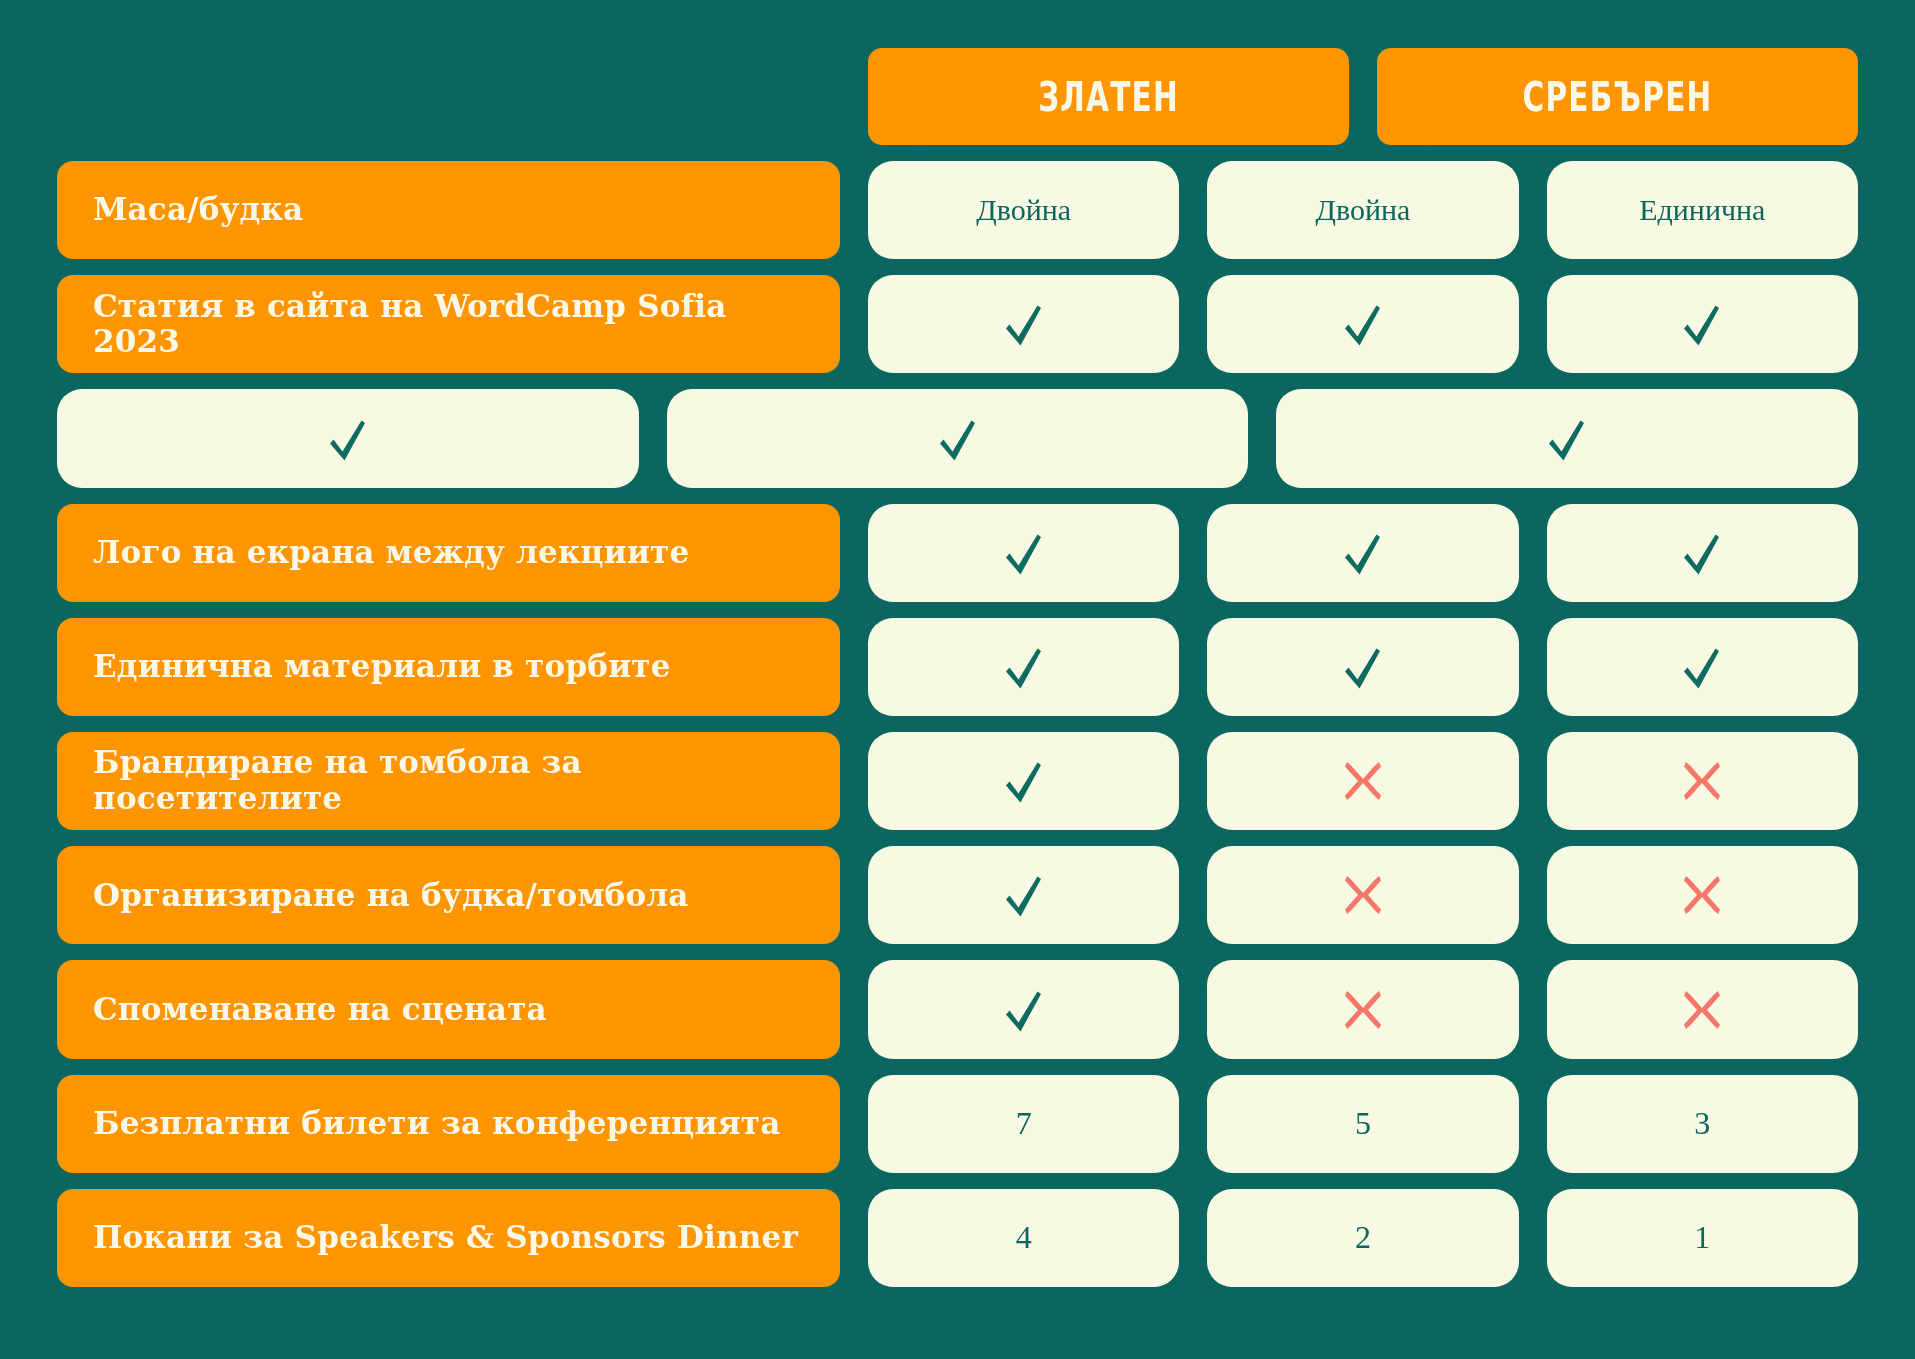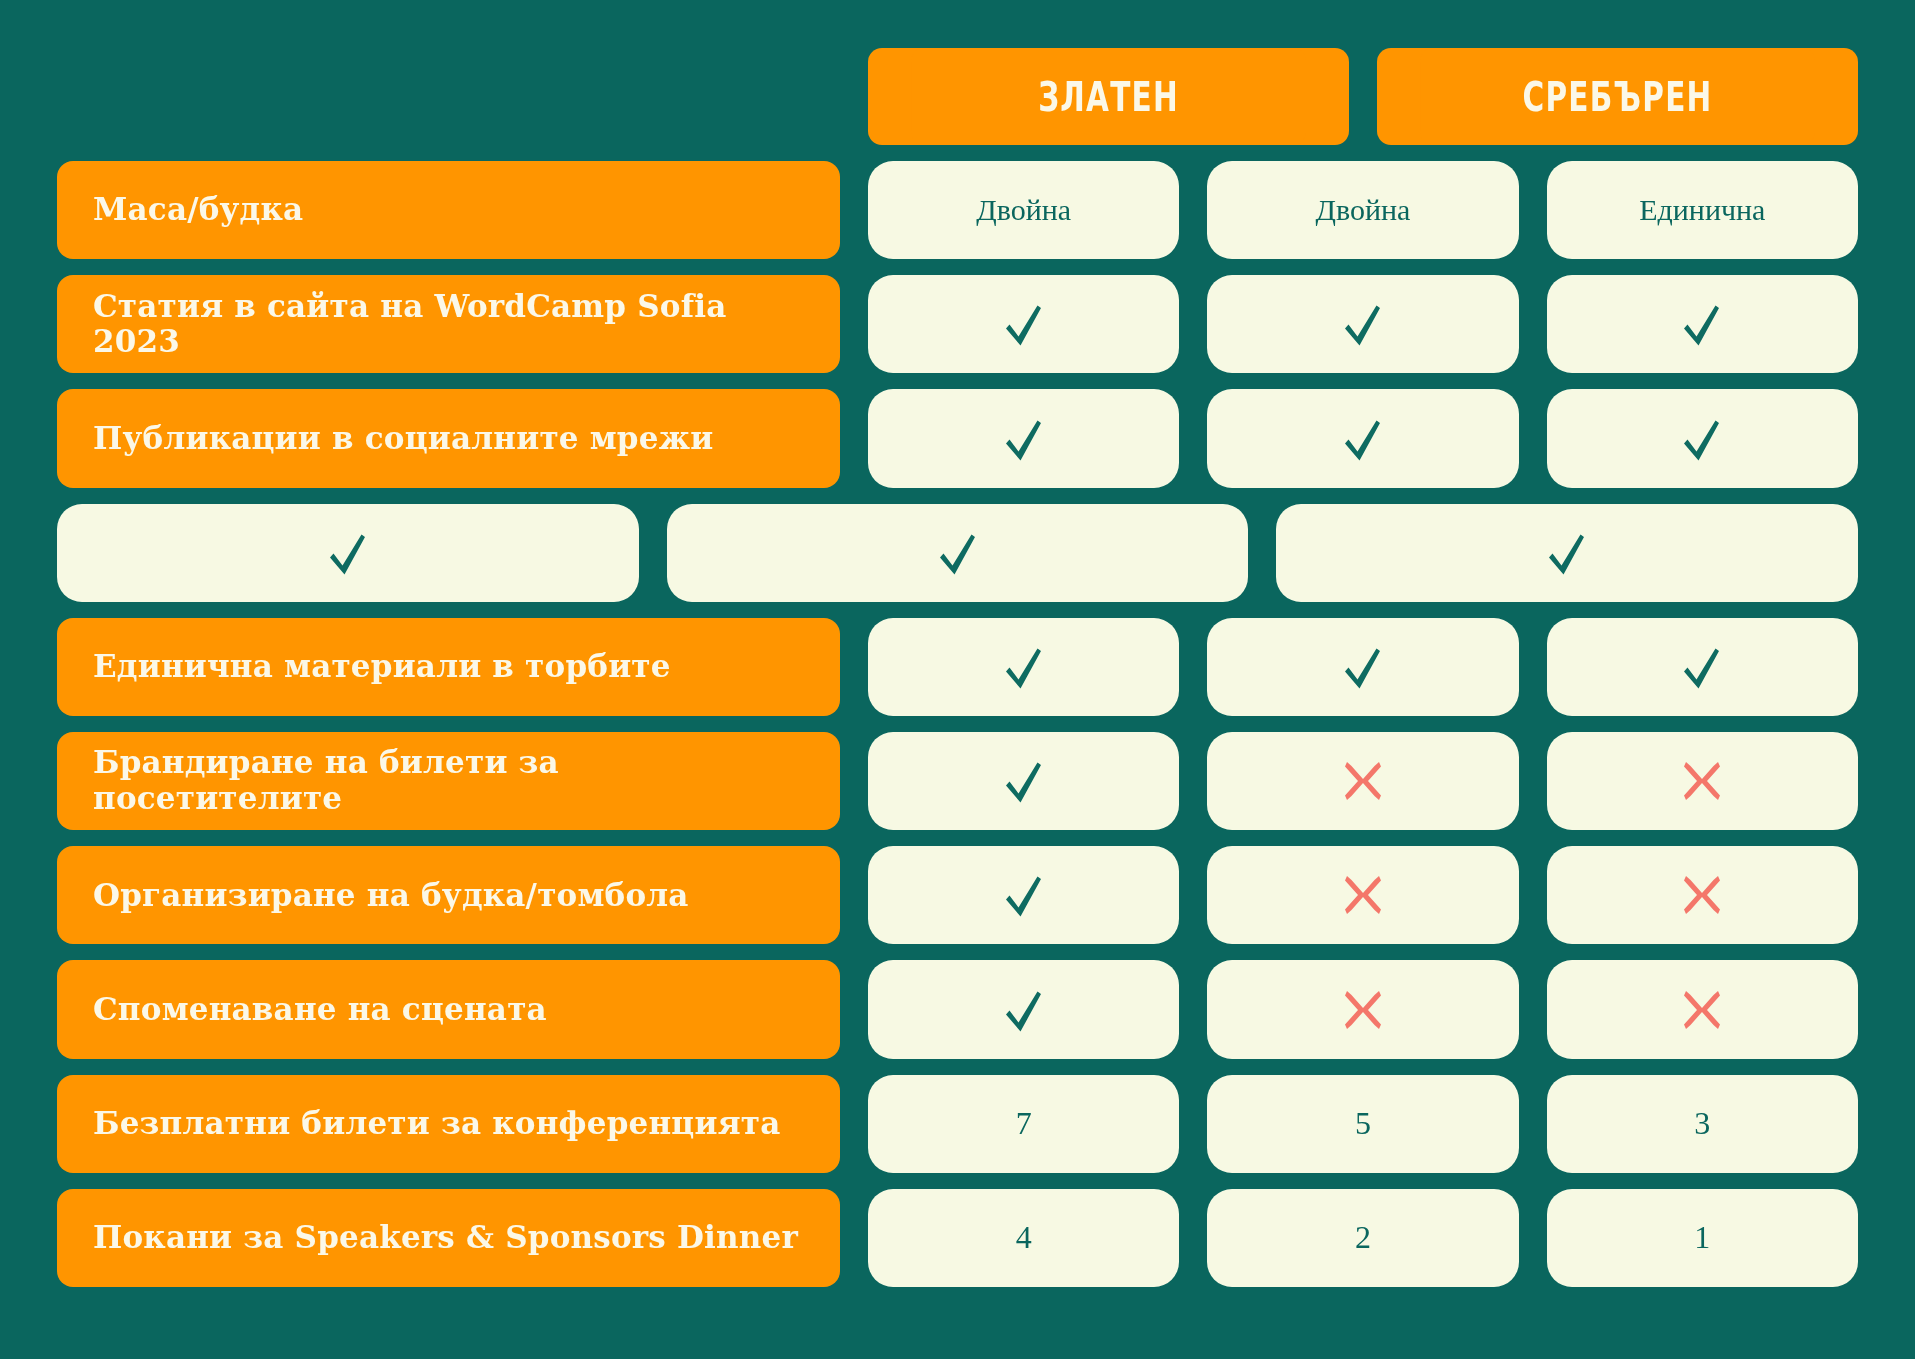--- a/index.html
+++ b/index.html
@@ -188,52 +188,52 @@
           <div class="cell-card">
             <span>
               <svg class="icon-check" width="56" height="56" viewBox="0 0 56 56" aria-hidden="true">
                 <path d="M10 32.5 L13.5 28.5 L22.5 40.5 L41.5 9.5 L45 12 L24.5 49.5 Z" fill="#0e6b61"></path>
               </svg>
             </span>
           </div>
         </div>
       </div>
       <div class="row">
-        <div class="label-col">
-          <div class="label-card">Публикации в социалните мрежи</div>
-        </div>
-        <div class="data-col">
-          <div class="cell-card">
-            <span>
-              <svg class="icon-check" width="56" height="56" viewBox="0 0 56 56" aria-hidden="true">
-                <path d="M10 32.5 L13.5 28.5 L22.5 40.5 L41.5 9.5 L45 12 L24.5 49.5 Z" fill="#0e6b61"></path>
-              </svg>
-            </span>
-          </div>
-        </div>
-        <div class="data-col">
-          <div class="cell-card">
-            <span>
-              <svg class="icon-check" width="56" height="56" viewBox="0 0 56 56" aria-hidden="true">
-                <path d="M10 32.5 L13.5 28.5 L22.5 40.5 L41.5 9.5 L45 12 L24.5 49.5 Z" fill="#0e6b61"></path>
-              </svg>
-            </span>
-          </div>
-        </div>
-        <div class="data-col">
-          <div class="cell-card">
-            <span>
-              <svg class="icon-check" width="56" height="56" viewBox="0 0 56 56" aria-hidden="true">
-                <path d="M10 32.5 L13.5 28.5 L22.5 40.5 L41.5 9.5 L45 12 L24.5 49.5 Z" fill="#0e6b61"></path>
-              </svg>
-            </span>
-          </div>
-        </div>
-      </div>
-      <div class="row">
+        <div class="data-col">
+          <div class="cell-card">
+            <span>
+              <svg class="icon-check" width="56" height="56" viewBox="0 0 56 56" aria-hidden="true">
+                <path d="M10 32.5 L13.5 28.5 L22.5 40.5 L41.5 9.5 L45 12 L24.5 49.5 Z" fill="#0e6b61"></path>
+              </svg>
+            </span>
+          </div>
+        </div>
+        <div class="data-col">
+          <div class="cell-card">
+            <span>
+              <svg class="icon-check" width="56" height="56" viewBox="0 0 56 56" aria-hidden="true">
+                <path d="M10 32.5 L13.5 28.5 L22.5 40.5 L41.5 9.5 L45 12 L24.5 49.5 Z" fill="#0e6b61"></path>
+              </svg>
+            </span>
+          </div>
+        </div>
+        <div class="data-col">
+          <div class="cell-card">
+            <span>
+              <svg class="icon-check" width="56" height="56" viewBox="0 0 56 56" aria-hidden="true">
+                <path d="M10 32.5 L13.5 28.5 L22.5 40.5 L41.5 9.5 L45 12 L24.5 49.5 Z" fill="#0e6b61"></path>
+              </svg>
+            </span>
+          </div>
+        </div>
+      </div>
+      <div class="row">
+        <div class="label-col">
+          <div class="label-card">Лого на екрана между лекциите</div>
+        </div>
         <div class="data-col">
           <div class="cell-card">
             <span>
               <svg class="icon-check" width="56" height="56" viewBox="0 0 56 56" aria-hidden="true">
                 <path d="M10 32.5 L13.5 28.5 L22.5 40.5 L41.5 9.5 L45 12 L24.5 49.5 Z" fill="#0e6b61"></path>
               </svg>
             </span>
           </div>
         </div>
         <div class="data-col">
@@ -282,21 +282,21 @@
             <span>
               <svg class="icon-check" width="56" height="56" viewBox="0 0 56 56" aria-hidden="true">
                 <path d="M10 32.5 L13.5 28.5 L22.5 40.5 L41.5 9.5 L45 12 L24.5 49.5 Z" fill="#0e6b61"></path>
               </svg>
             </span>
           </div>
         </div>
       </div>
       <div class="row">
         <div class="label-col">
-          <div class="label-card">Брандиране на билети за посетителите</div>
+          <div class="label-card">Брандиране на томбола за посетителите</div>
         </div>
         <div class="data-col">
           <div class="cell-card">
             <span>
               <svg class="icon-check" width="56" height="56" viewBox="0 0 56 56" aria-hidden="true">
                 <path d="M10 32.5 L13.5 28.5 L22.5 40.5 L41.5 9.5 L45 12 L24.5 49.5 Z" fill="#0e6b61"></path>
               </svg>
             </span>
           </div>
         </div>

